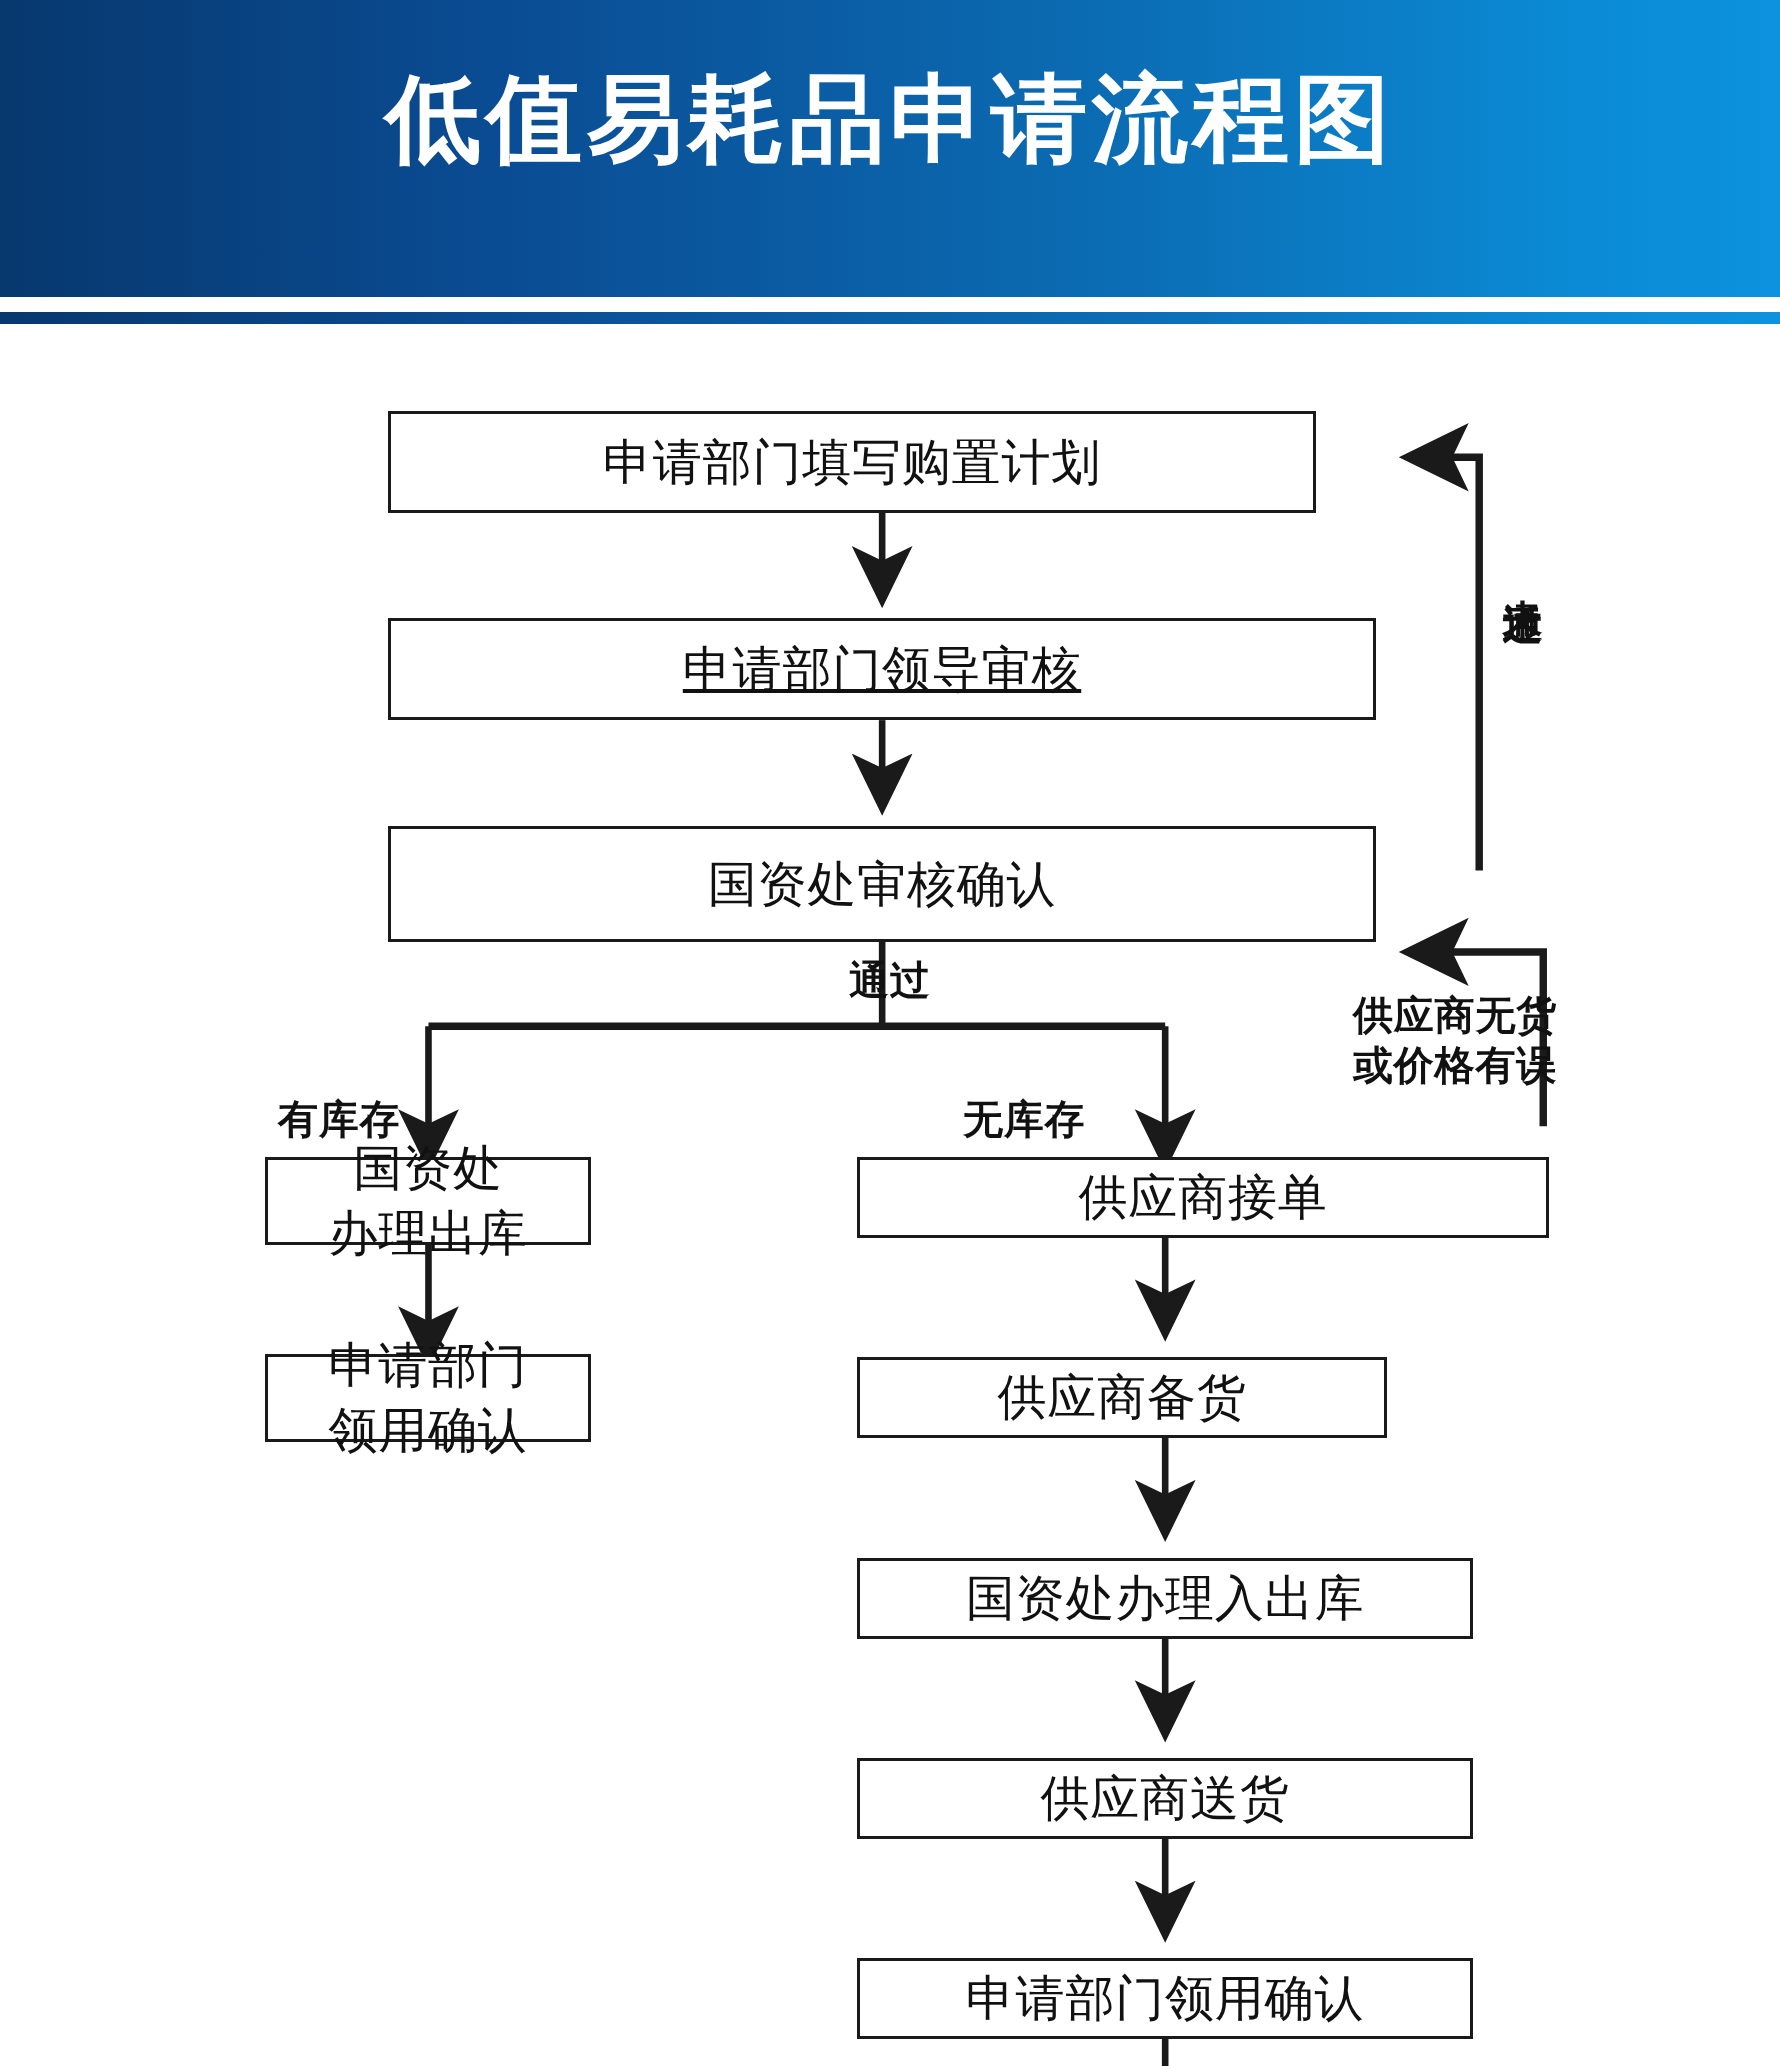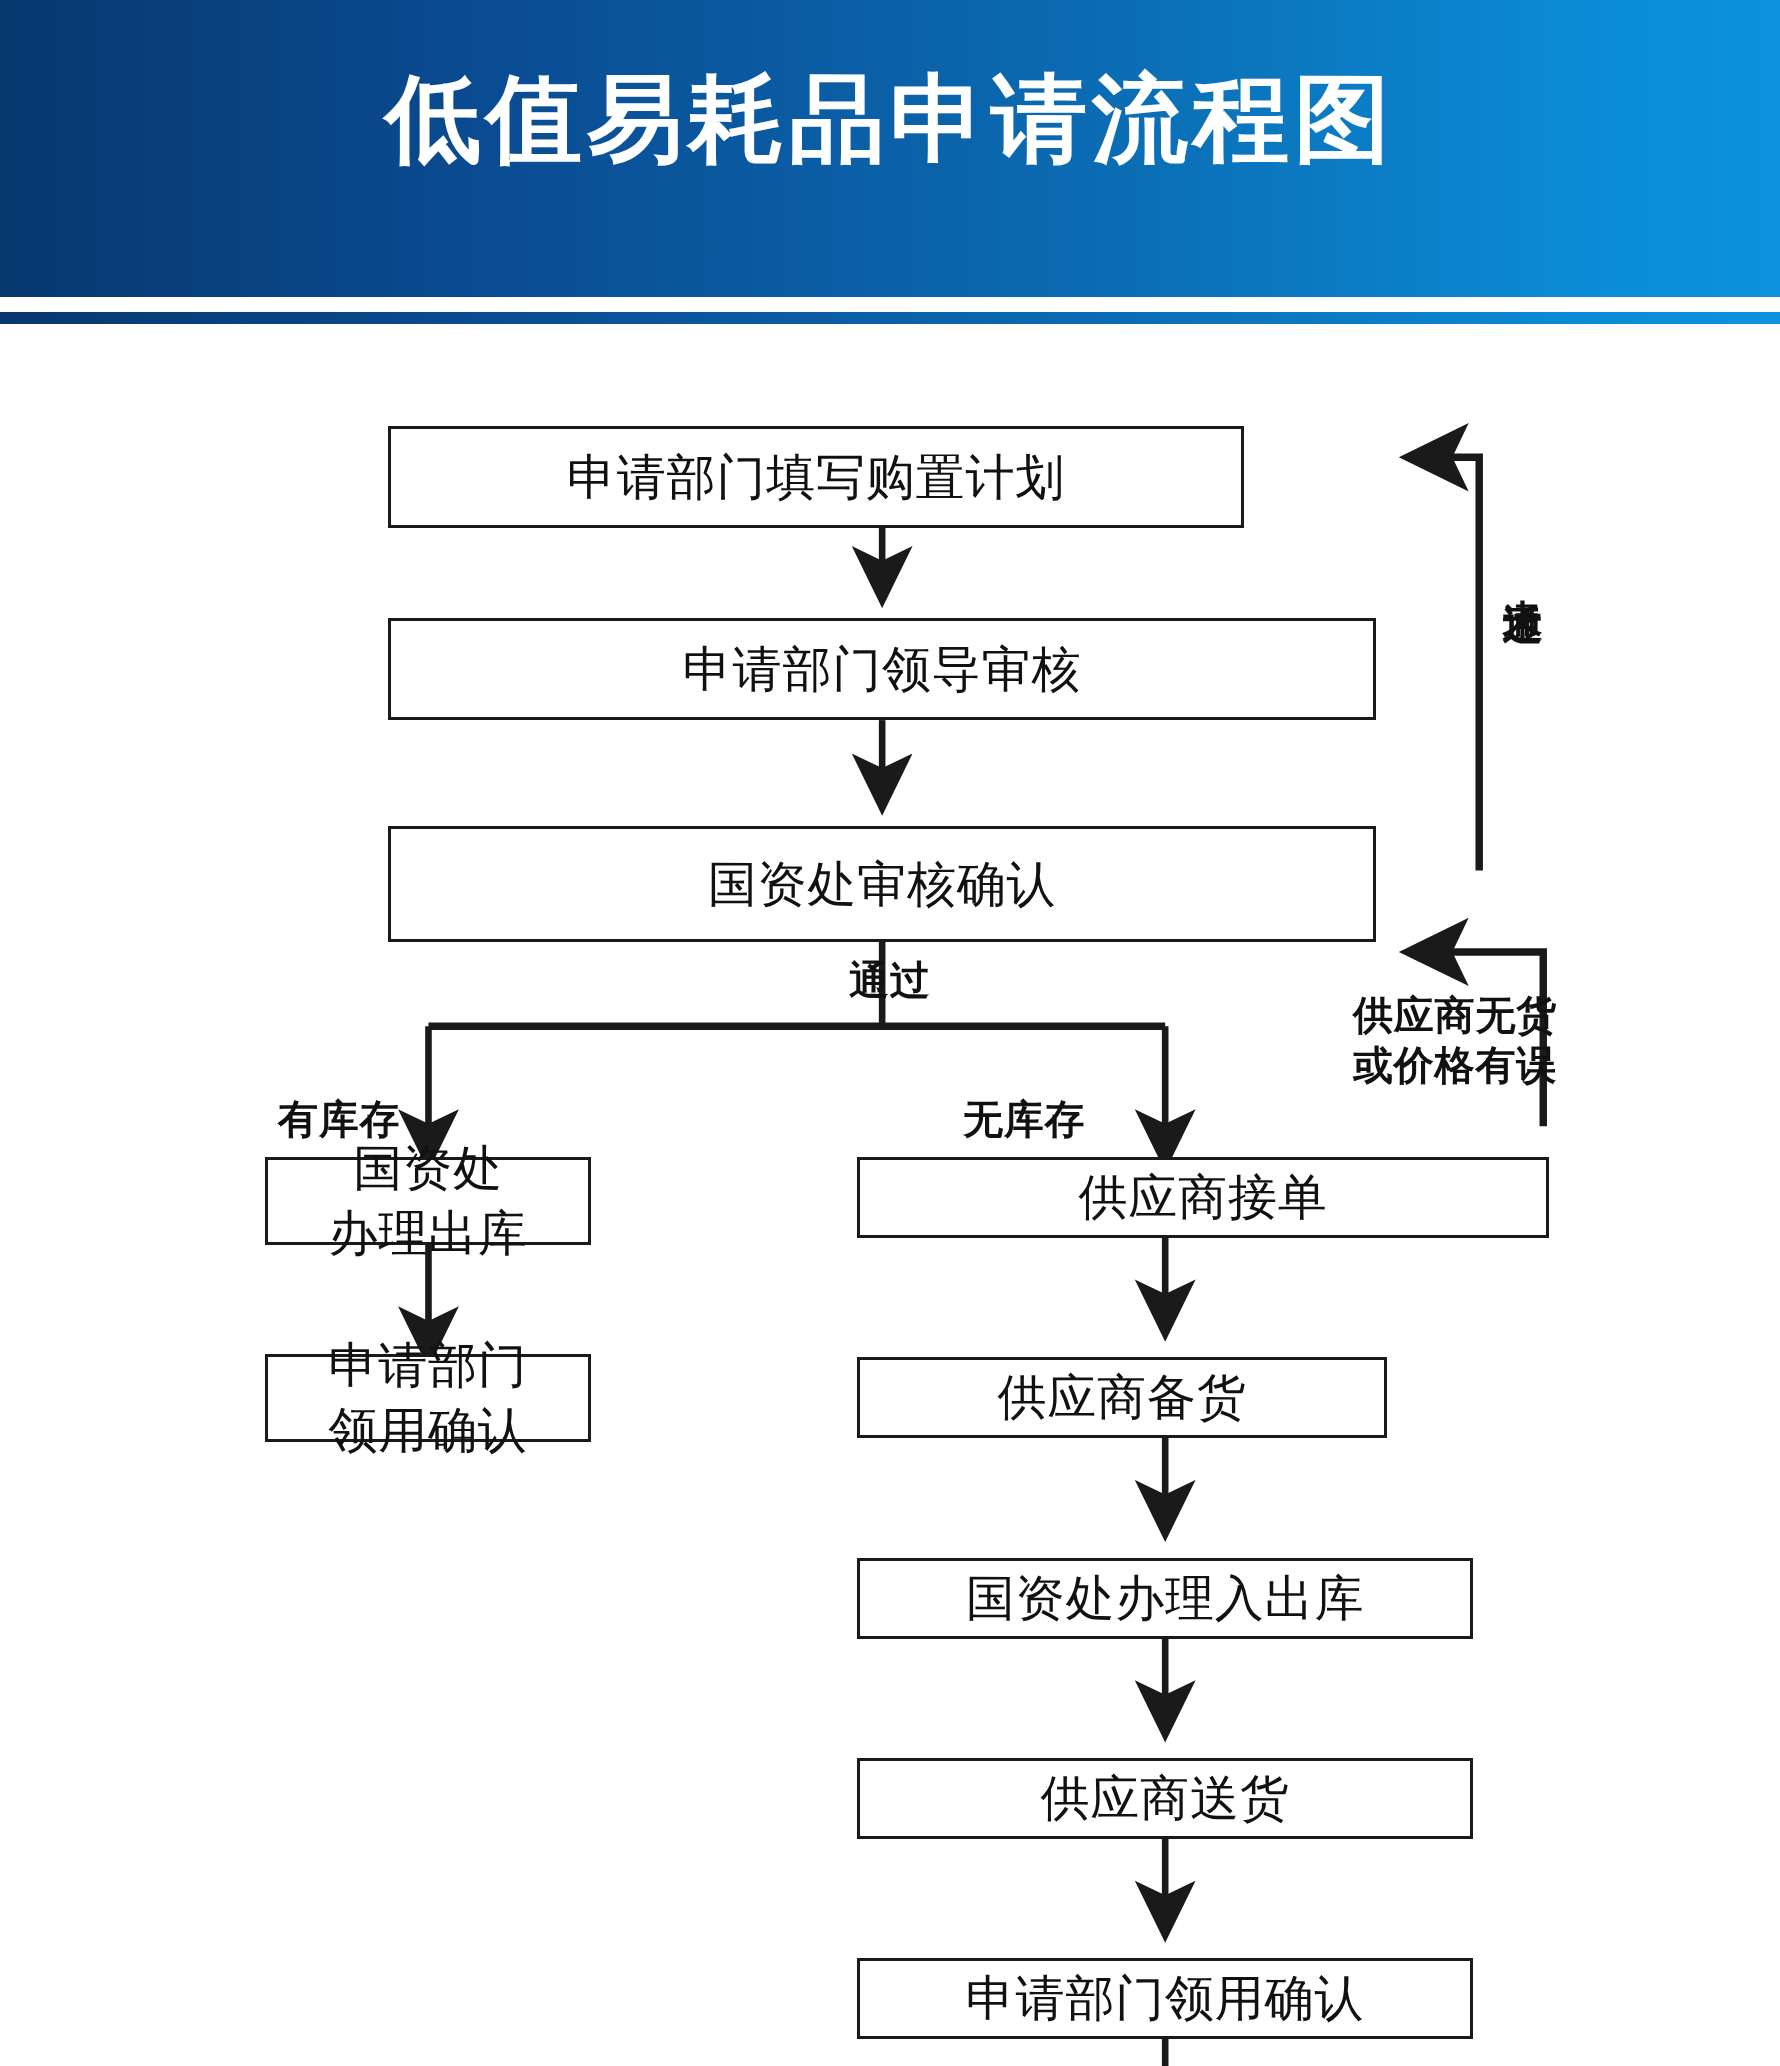--- a/index.html
+++ b/index.html
@@ -126,23 +126,23 @@
 
     <line x1="1037" y1="2225" x2="1037" y2="2490" stroke="#1a1a1a" stroke-width="16" marker-end="url(#arrowhead)"></line>
 
     <line x1="2820" y1="2146" x2="2820" y2="2425" stroke="#1a1a1a" stroke-width="16" marker-end="url(#arrowhead)"></line>
     <line x1="2820" y1="2631" x2="2820" y2="2910" stroke="#1a1a1a" stroke-width="16" marker-end="url(#arrowhead)"></line>
     <line x1="2820" y1="3116" x2="2820" y2="3395" stroke="#1a1a1a" stroke-width="16" marker-end="url(#arrowhead)"></line>
     <line x1="2820" y1="3601" x2="2820" y2="3880" stroke="#1a1a1a" stroke-width="16" marker-end="url(#arrowhead)"></line>
     <line x1="2820" y1="4086" x2="2820" y2="4365" stroke="#1a1a1a" stroke-width="16" marker-end="url(#arrowhead)"></line>
   </svg>
 
-  <div class="node" id="node-1" style="left:388px; top:101px; width:856px; height:102px;">申请部门填写购置计划</div>
+  <div class="node" id="node-1" style="left:388px; top:86px; width:928px; height:102px;">申请部门填写购置计划</div>
 
-  <div class="node" id="node-2" style="left:388px; top:293px; width:988px; height:102px;">申请部门领导审核</div>
+  <div class="node" id="node-2" style="left:388px; top:293px; width:988px; height:102px;text-decoration:underline;">申请部门领导审核</div>
 
   <div class="node" id="node-3" style="left:388px; top:501px; width:988px; height:116px;">国资处审核确认</div>
 
   <div class="node" id="node-4" style="left:265px; top:832px; width:326px; height:88px;">国资处
 办理出库</div>
 
   <div class="node" id="node-5" style="left:265px; top:1029px; width:326px; height:88px;">申请部门
 领用确认</div>
 
   <div class="node" id="node-6" style="left:857px; top:832px; width:692px; height:81px;">供应商接单</div>

